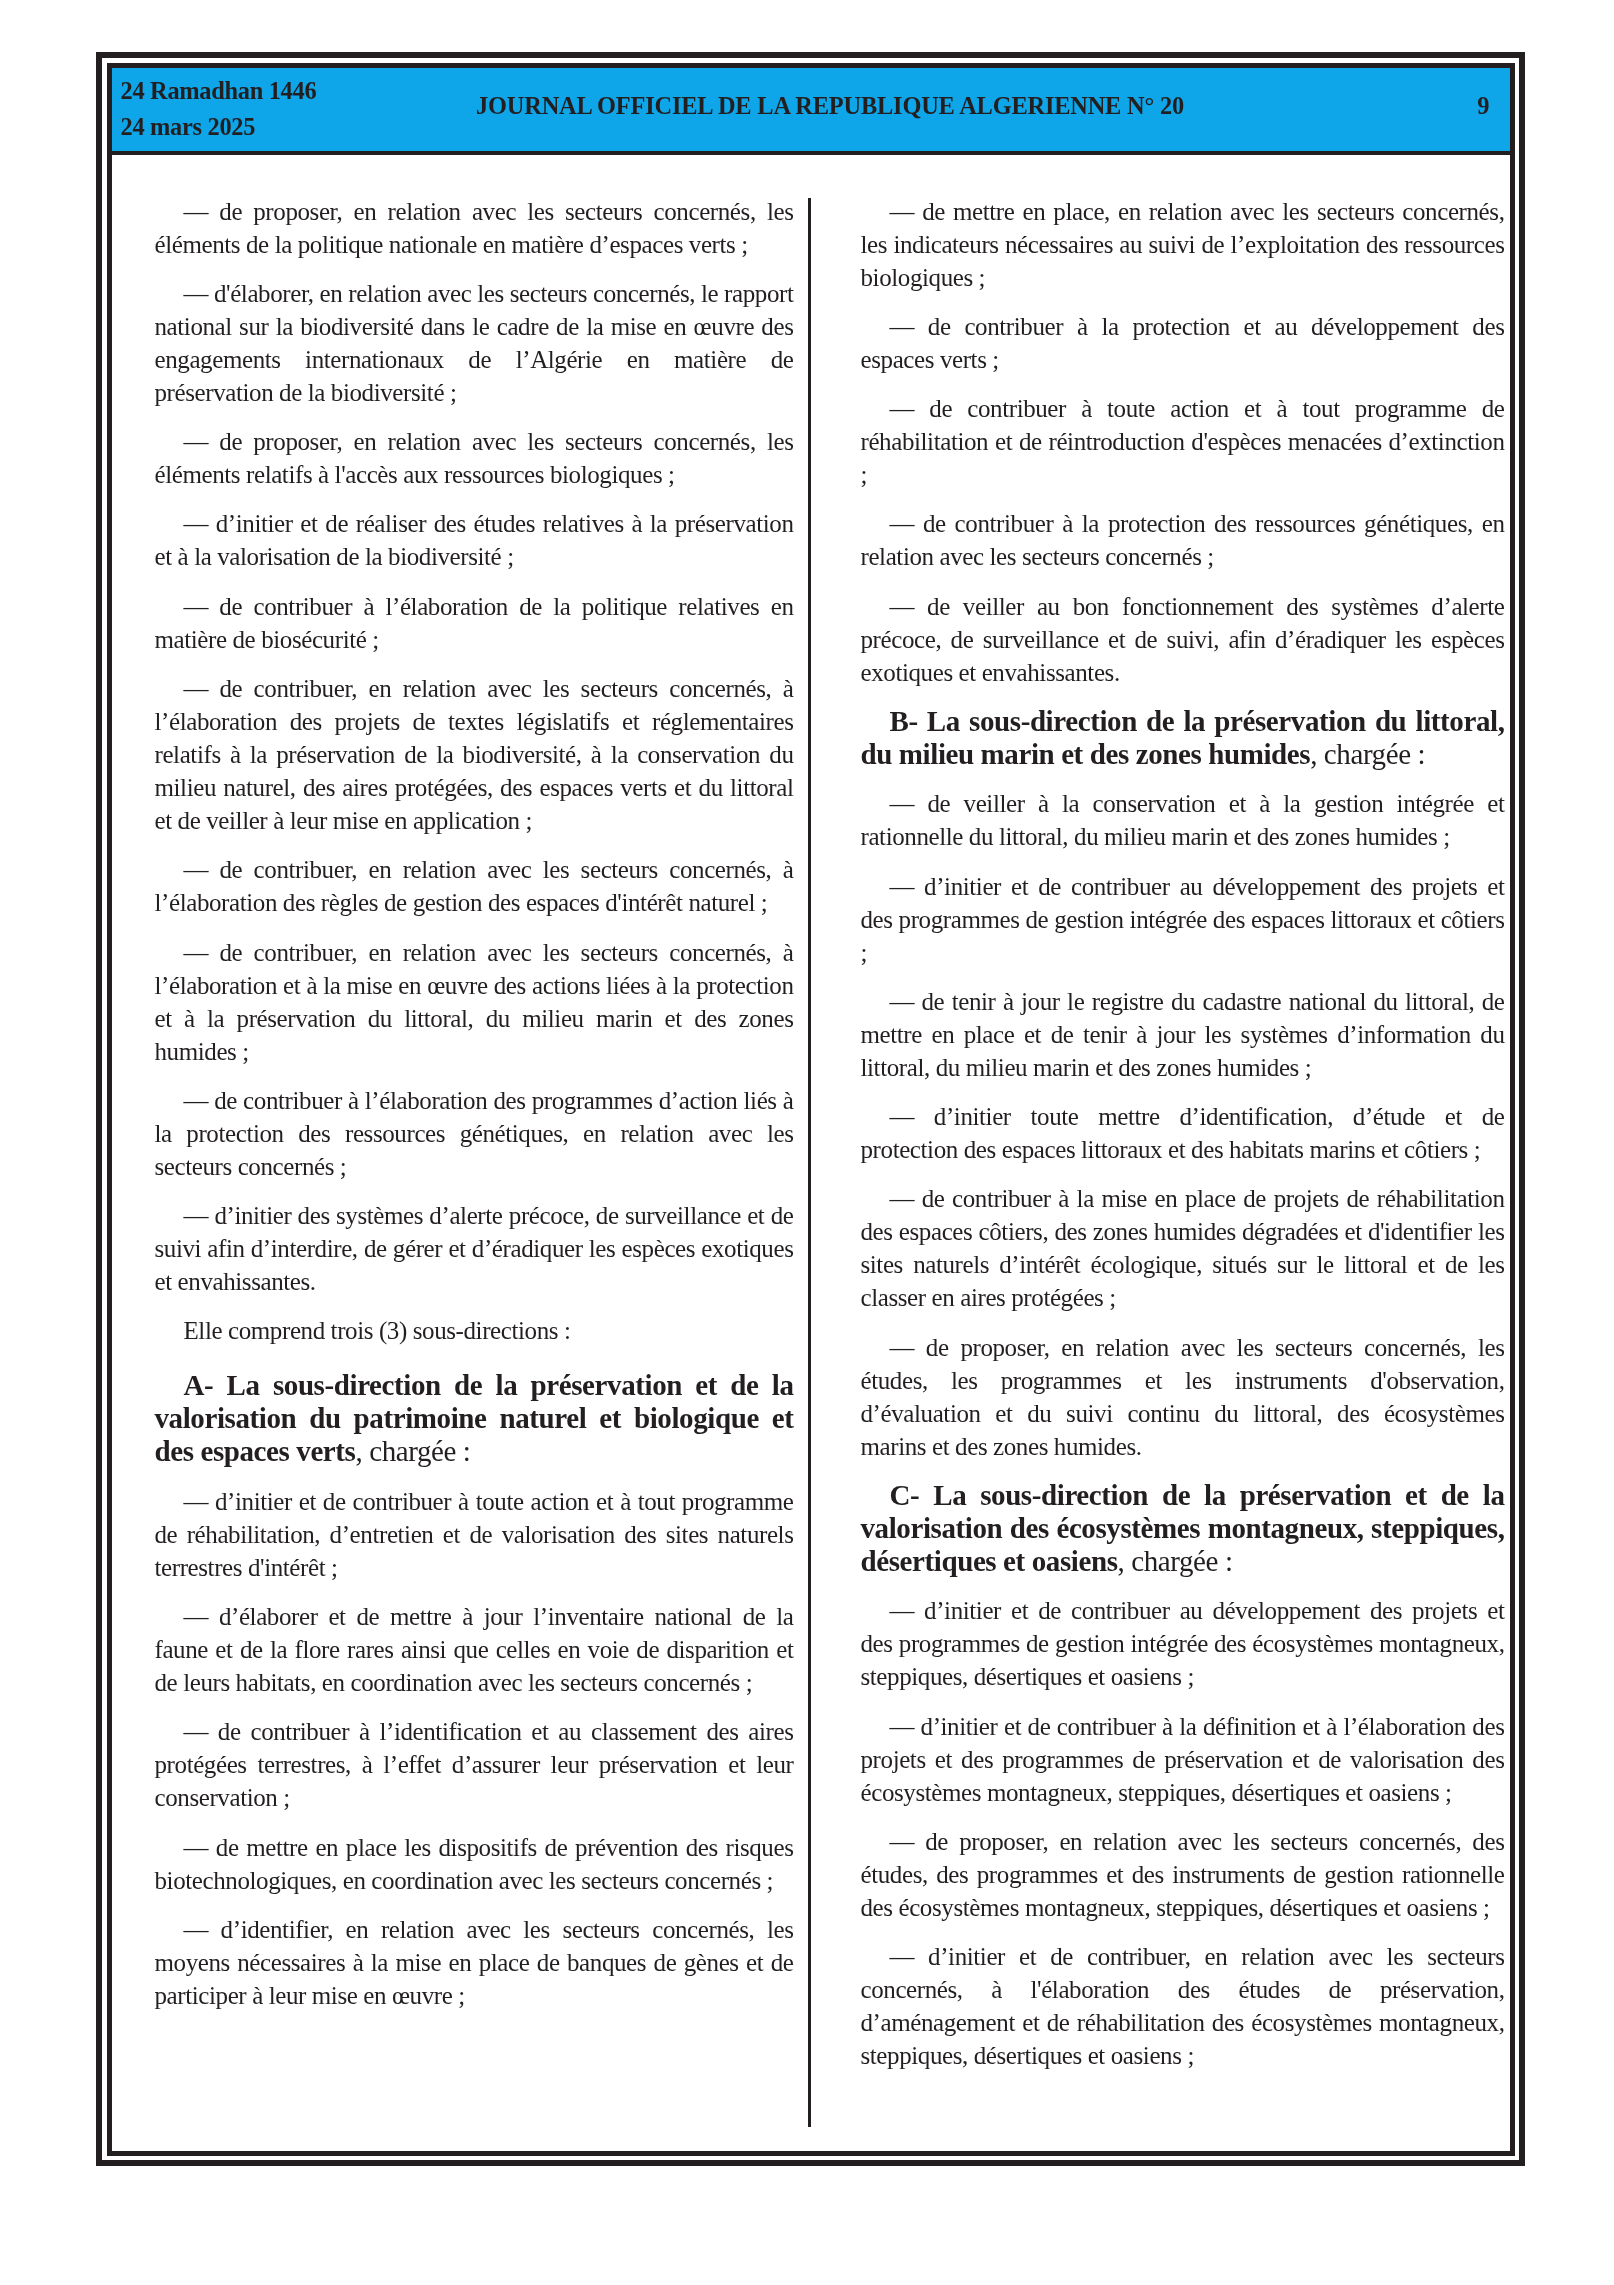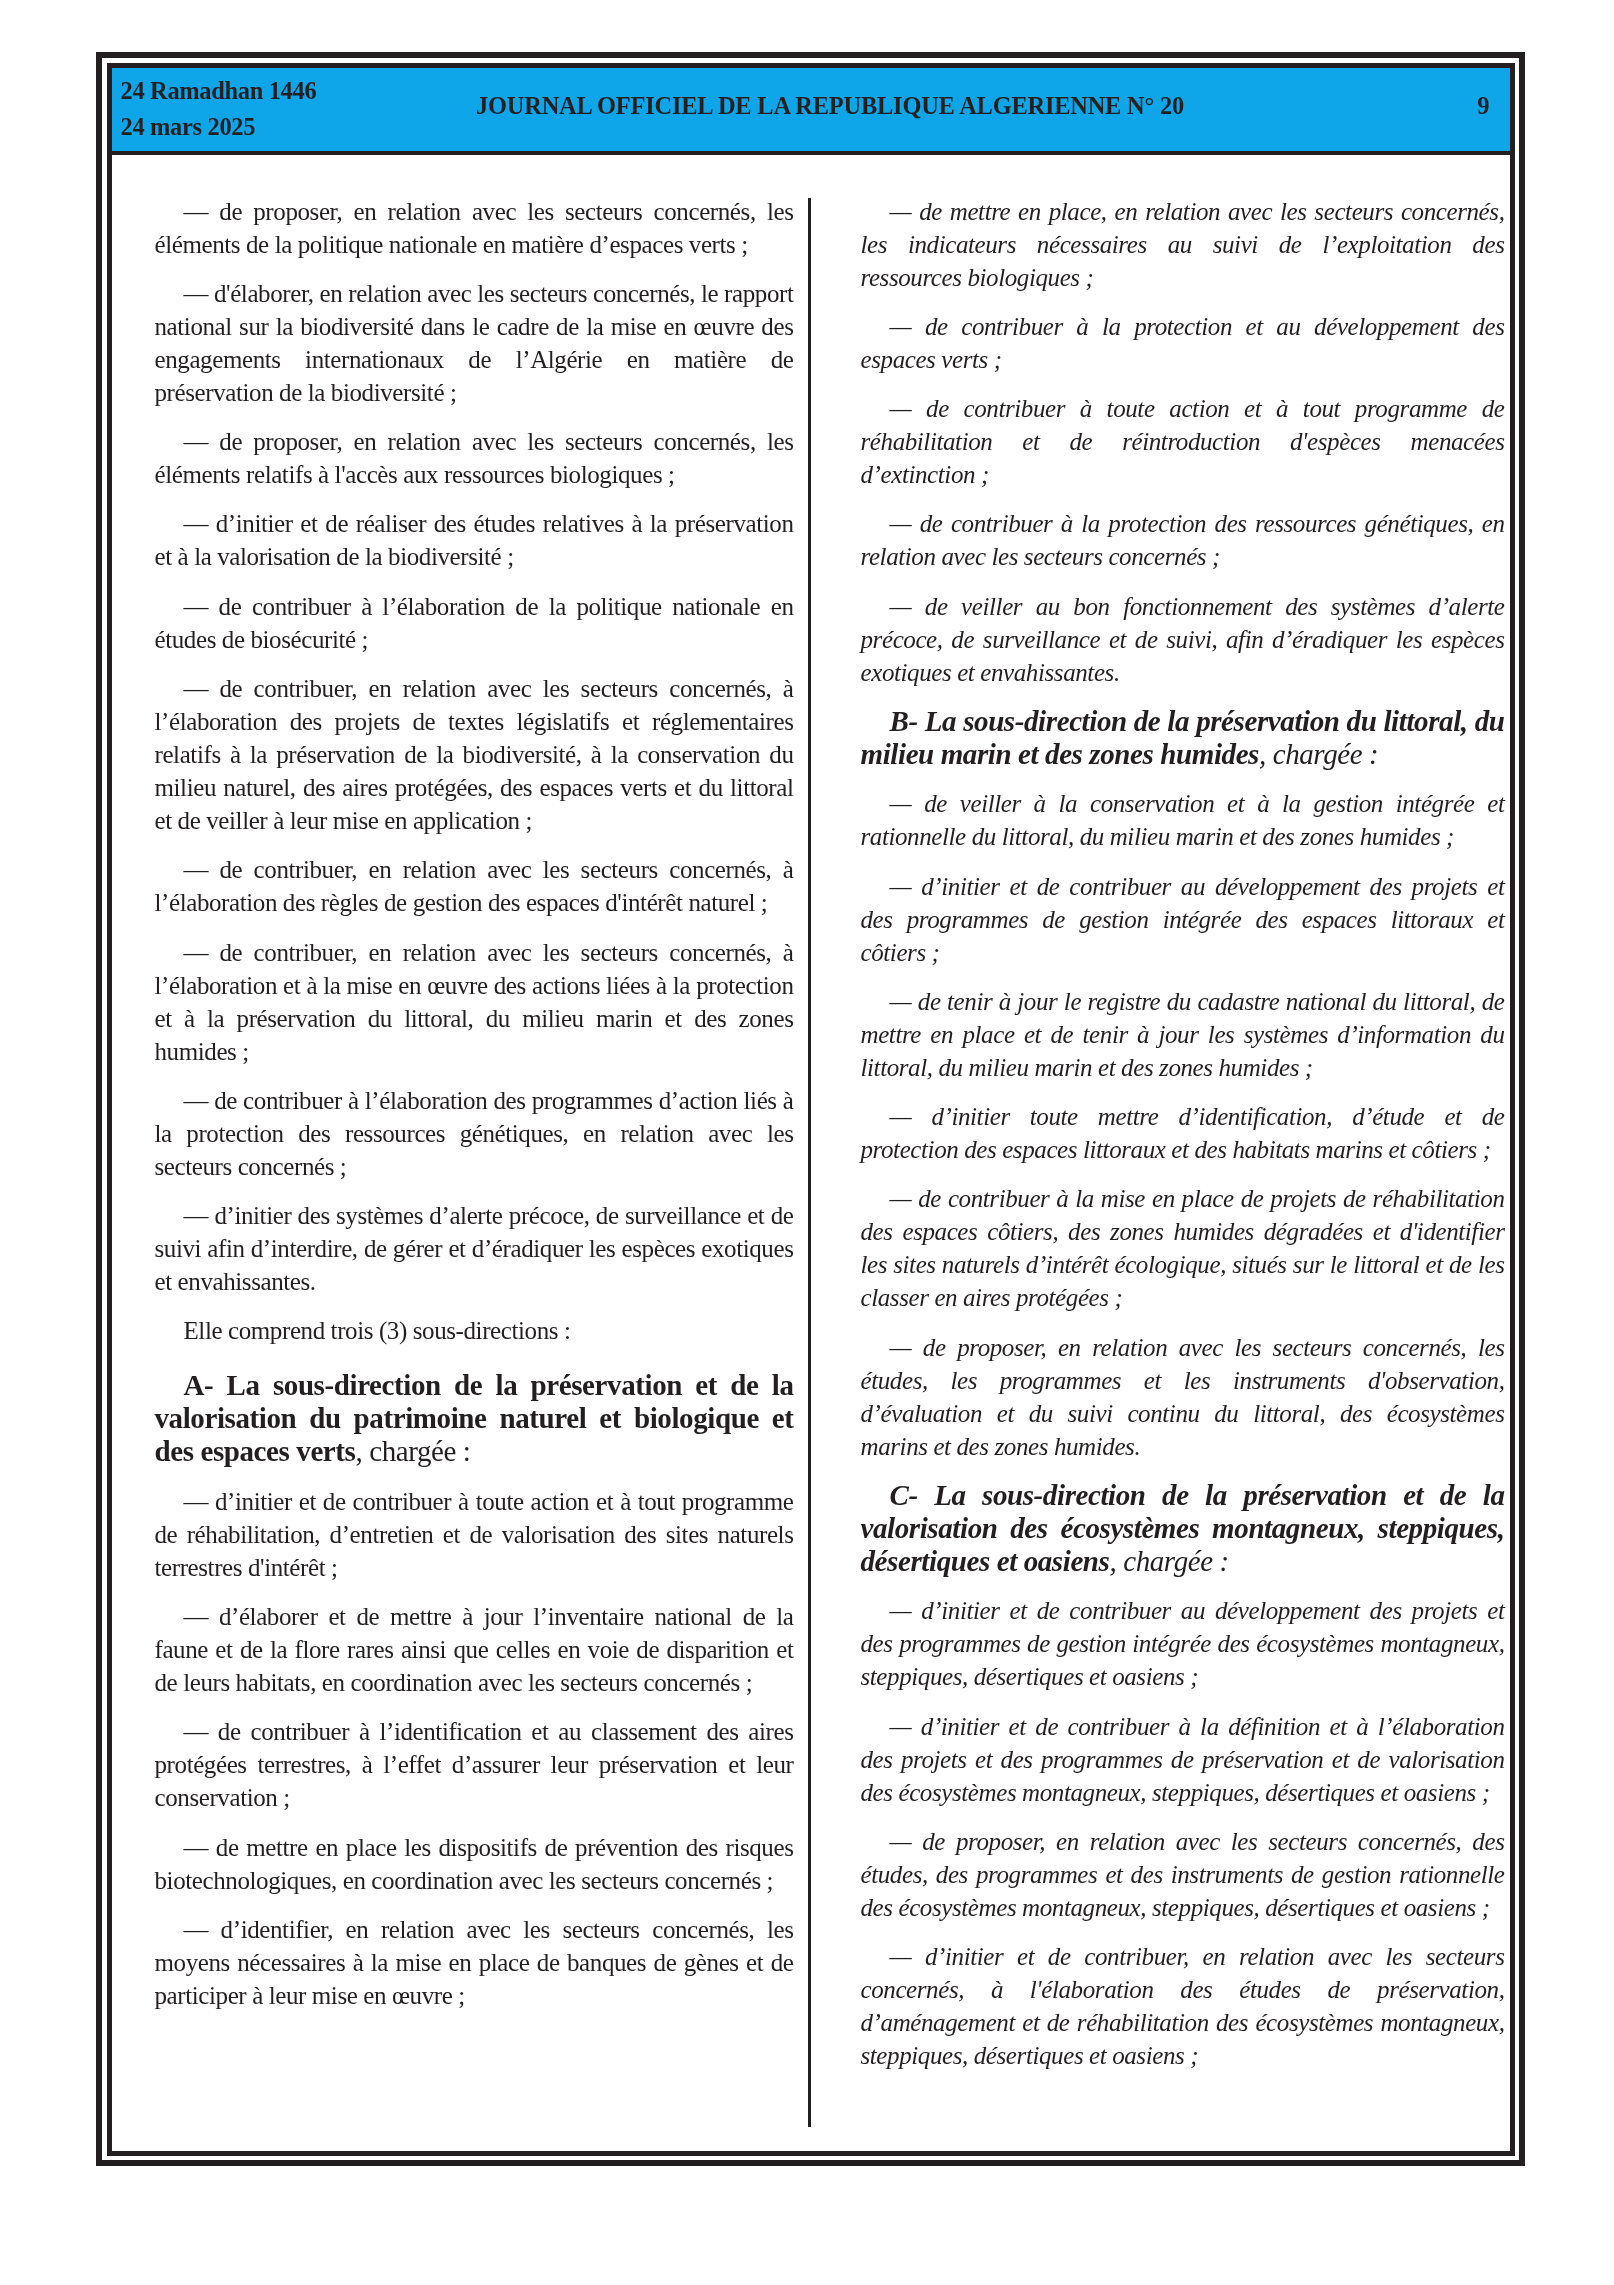--- a/index.html
+++ b/index.html
@@ -12,21 +12,21 @@
   .header { position: absolute; left: 0; top: 0; right: 0; height: 83px; background: #0ea5e9;
             border-bottom: 4.5px solid #231f20; }
   .header .dates { position: absolute; left: 9px; top: 5.4px; font-weight: bold; font-size: 24.4px;
                    line-height: 36px; letter-spacing: -0.3px; }
   .header .title { position: absolute; left: 0; right: 0; top: 24.4px; text-align: center;
                    font-weight: bold; font-size: 24.4px; letter-spacing: -0.2px; padding-left: 39px; }
   .header .pageno { position: absolute; right: 20px; top: 24.4px; font-weight: bold; font-size: 24.4px; }
   .columns { position: absolute; top: 127px; left: 0; right: 0; bottom: 0; }
   .col { position: absolute; top: 0; margin-left: 21px; }
   .col-left { left: 22px; width: 639px; }
-  .col-right { left: 728px; width: 644px; font-style: italic; }
+  .col-right { left: 728px; width: 644px; }
   .divider { position: absolute; left: 696px; top: 3.6px; width: 3.6px; height: 1929px; background: #231f20; }
   .para { font-size: 25px; line-height: 33px; text-align: justify; margin: 0 0 16.3px 0;
           text-indent: 29px; letter-spacing: -0.4px; hyphens: none; }
   .para.intro { margin-top: 5.4px; margin-bottom: 22px; }
   .heading { font-size: 29px; line-height: 33px; text-align: justify; margin: 16.3px 0 16.3px 0;
              text-indent: 29px; letter-spacing: -0.4px; }
   .heading b { font-weight: bold; }
 </style>
 </head>
 <body>
@@ -42,21 +42,21 @@
       <div class="title">JOURNAL OFFICIEL DE LA REPUBLIQUE ALGERIENNE N° 20</div>
       <div class="pageno">9</div>
     </div>
 
     <div class="columns">
       <div class="col col-left">
         <p class="para">—  de proposer, en relation avec les secteurs concernés, les éléments de la politique nationale en matière d’espaces verts ;</p>
         <p class="para">—  d'élaborer, en relation avec les secteurs concernés, le rapport national sur la biodiversité dans le cadre de la mise en œuvre des engagements internationaux de l’Algérie en matière de préservation de la biodiversité ;</p>
         <p class="para">— de proposer, en relation avec les secteurs concernés, les éléments relatifs à l'accès aux ressources biologiques ;</p>
         <p class="para">— d’initier et de réaliser des études relatives à la préservation et à la valorisation de la biodiversité ;</p>
-        <p class="para">— de contribuer à l’élaboration de la politique nationale en études de biosécurité ;</p>
+        <p class="para">— de contribuer à l’élaboration de la politique relatives en matière de biosécurité ;</p>
         <p class="para">— de contribuer, en relation avec les secteurs concernés, à l’élaboration des projets de textes législatifs et réglementaires relatifs à la préservation de la biodiversité, à la conservation du milieu naturel, des aires protégées, des espaces verts et du littoral et de veiller à leur mise en application ;</p>
         <p class="para">— de contribuer, en relation avec les secteurs concernés, à l’élaboration des règles de gestion des espaces d'intérêt naturel ;</p>
         <p class="para">— de contribuer, en relation avec les secteurs concernés, à l’élaboration et à la mise en œuvre des actions liées à la protection et à la préservation du littoral, du milieu marin et des zones humides ;</p>
         <p class="para">— de contribuer à l’élaboration des programmes d’action liés à la protection des ressources génétiques, en relation avec les secteurs concernés ;</p>
         <p class="para">— d’initier des systèmes d’alerte précoce, de surveillance et de suivi afin d’interdire, de gérer et d’éradiquer les espèces exotiques et envahissantes.</p>
         <p class="para intro">Elle comprend trois (3) sous-directions :</p>
         <p class="heading"><b>A- La sous-direction de la préservation et de la valorisation du patrimoine naturel et biologique et des espaces verts</b><span>, chargée :</span></p>
         <p class="para">— d’initier et de contribuer à toute action et à tout programme de réhabilitation, d’entretien et de valorisation des sites naturels terrestres d'intérêt ;</p>
         <p class="para">— d’élaborer et de mettre à jour l’inventaire national de la faune et de la flore rares ainsi que celles en voie de disparition et de leurs habitats, en coordination avec les secteurs concernés ;</p>
         <p class="para">— de contribuer à l’identification et au classement des aires protégées terrestres, à l’effet d’assurer leur préservation et leur conservation ;</p>

